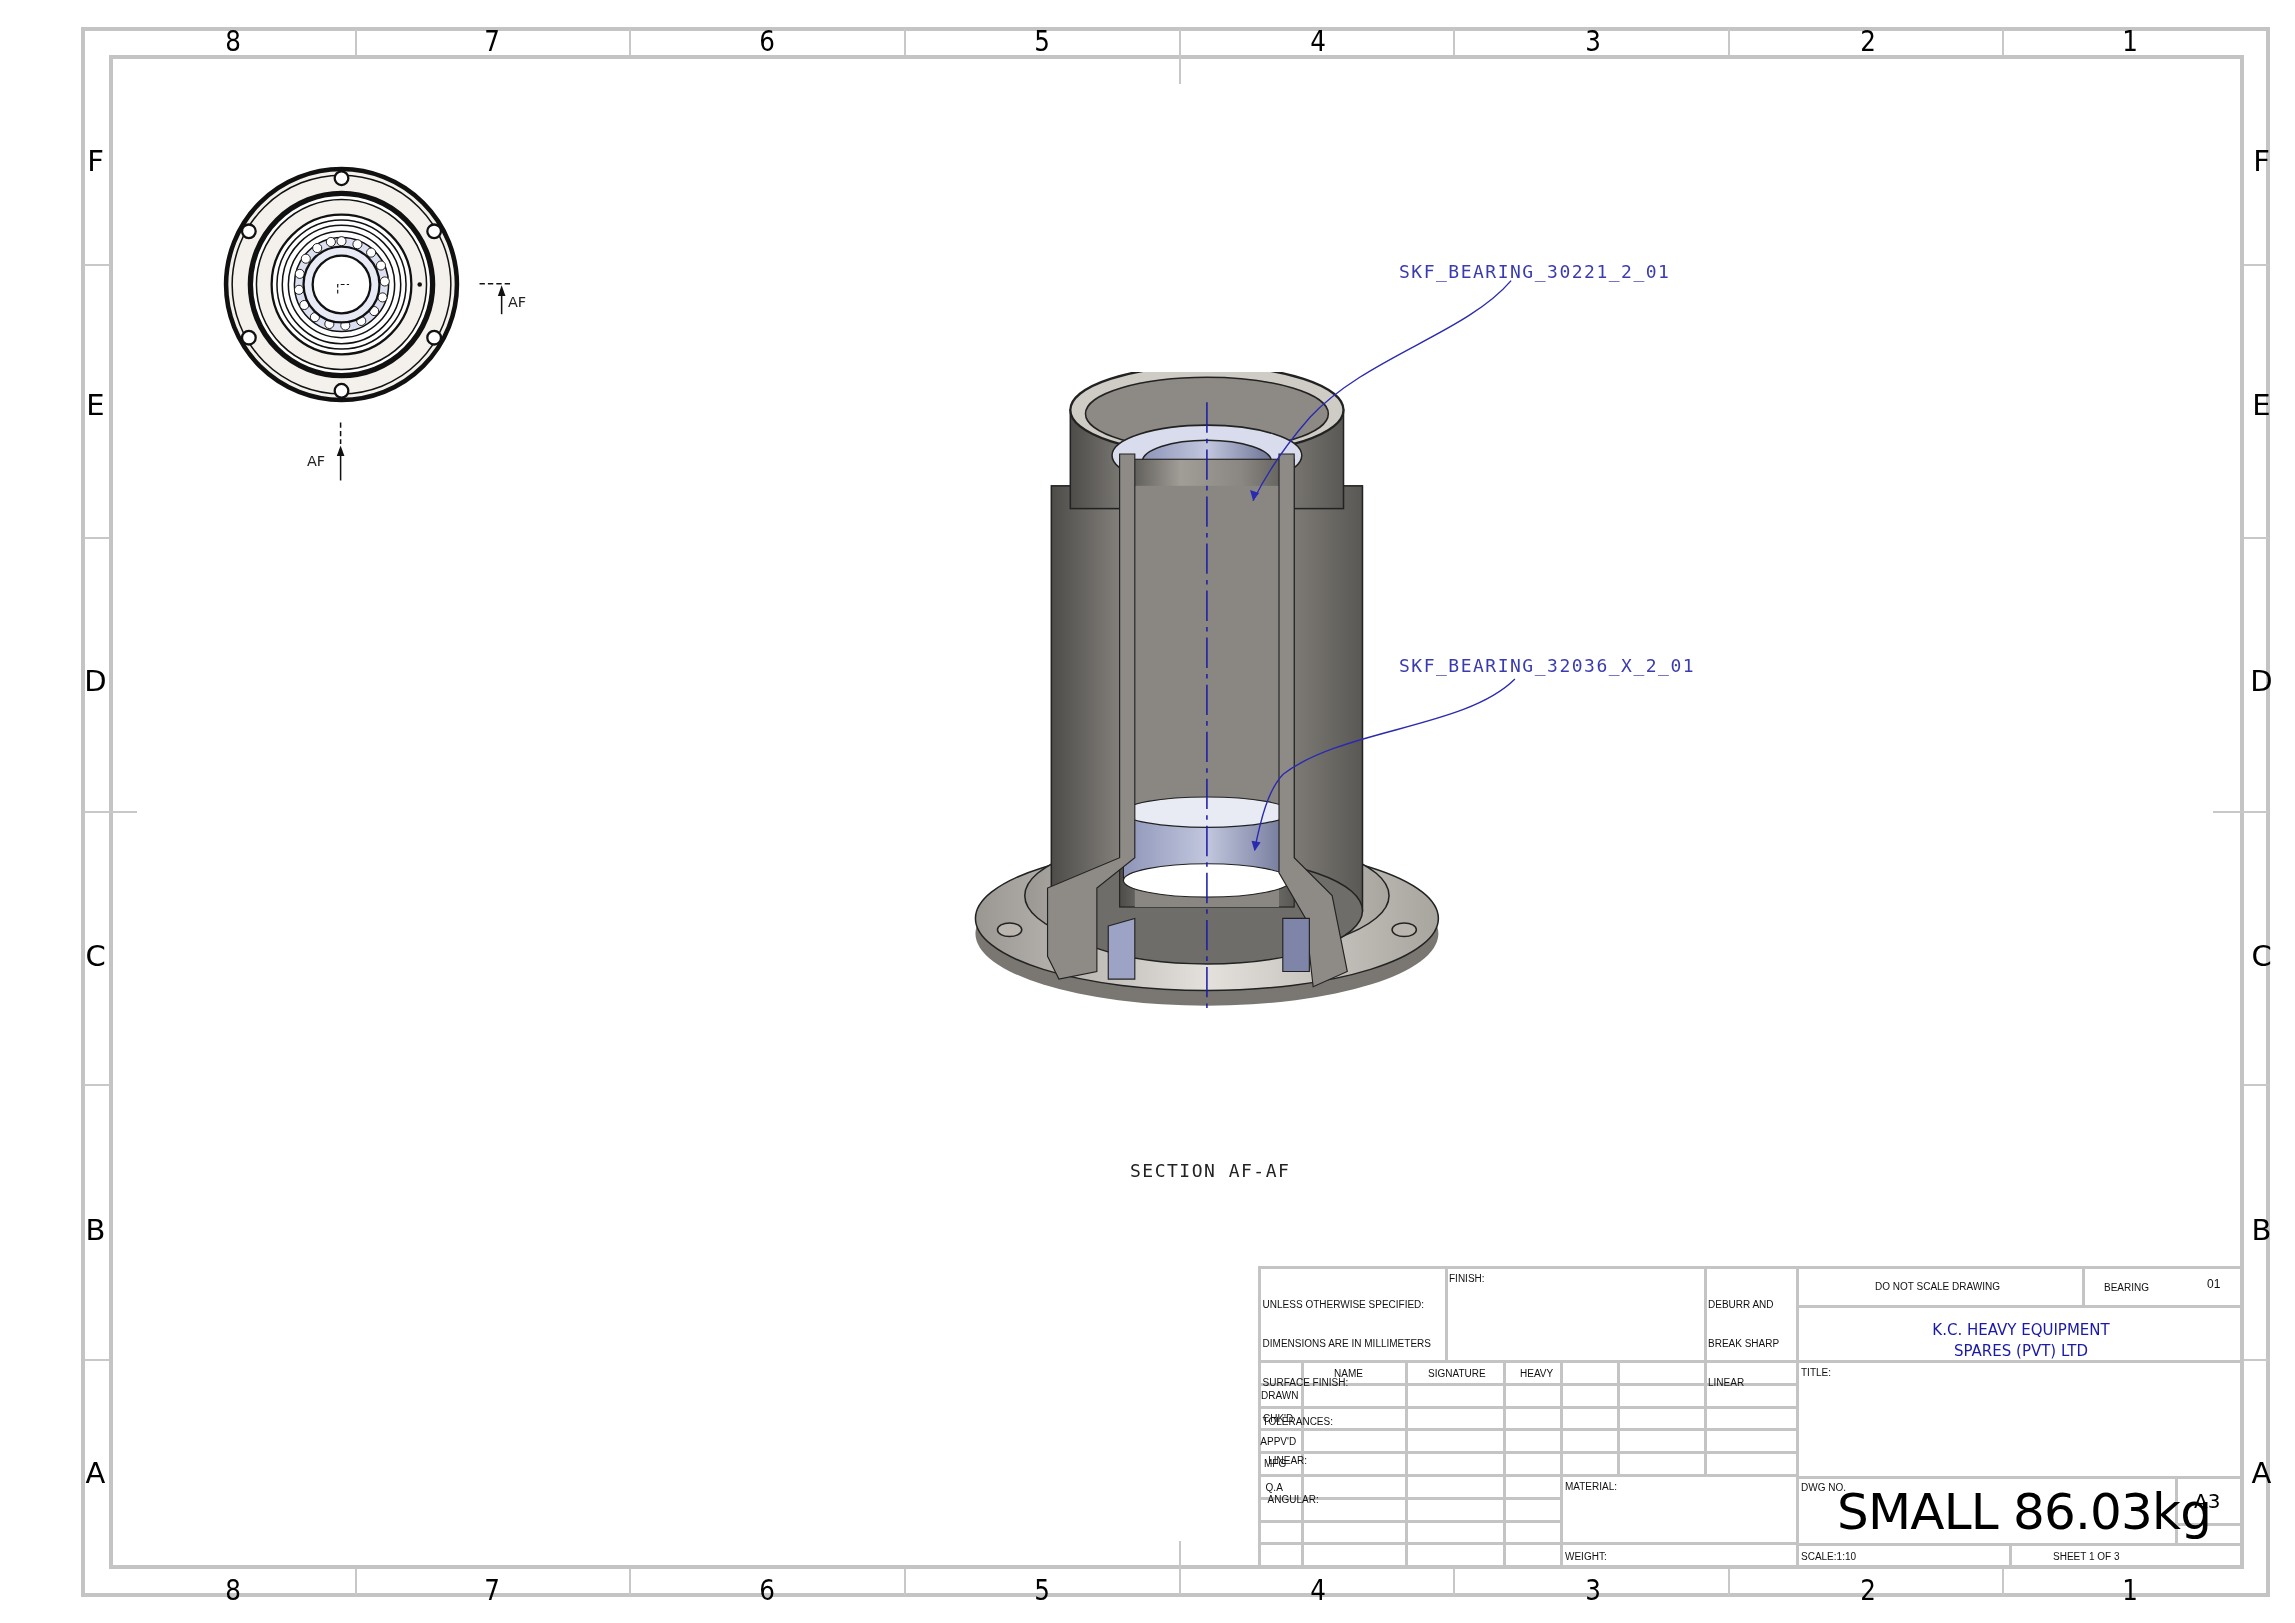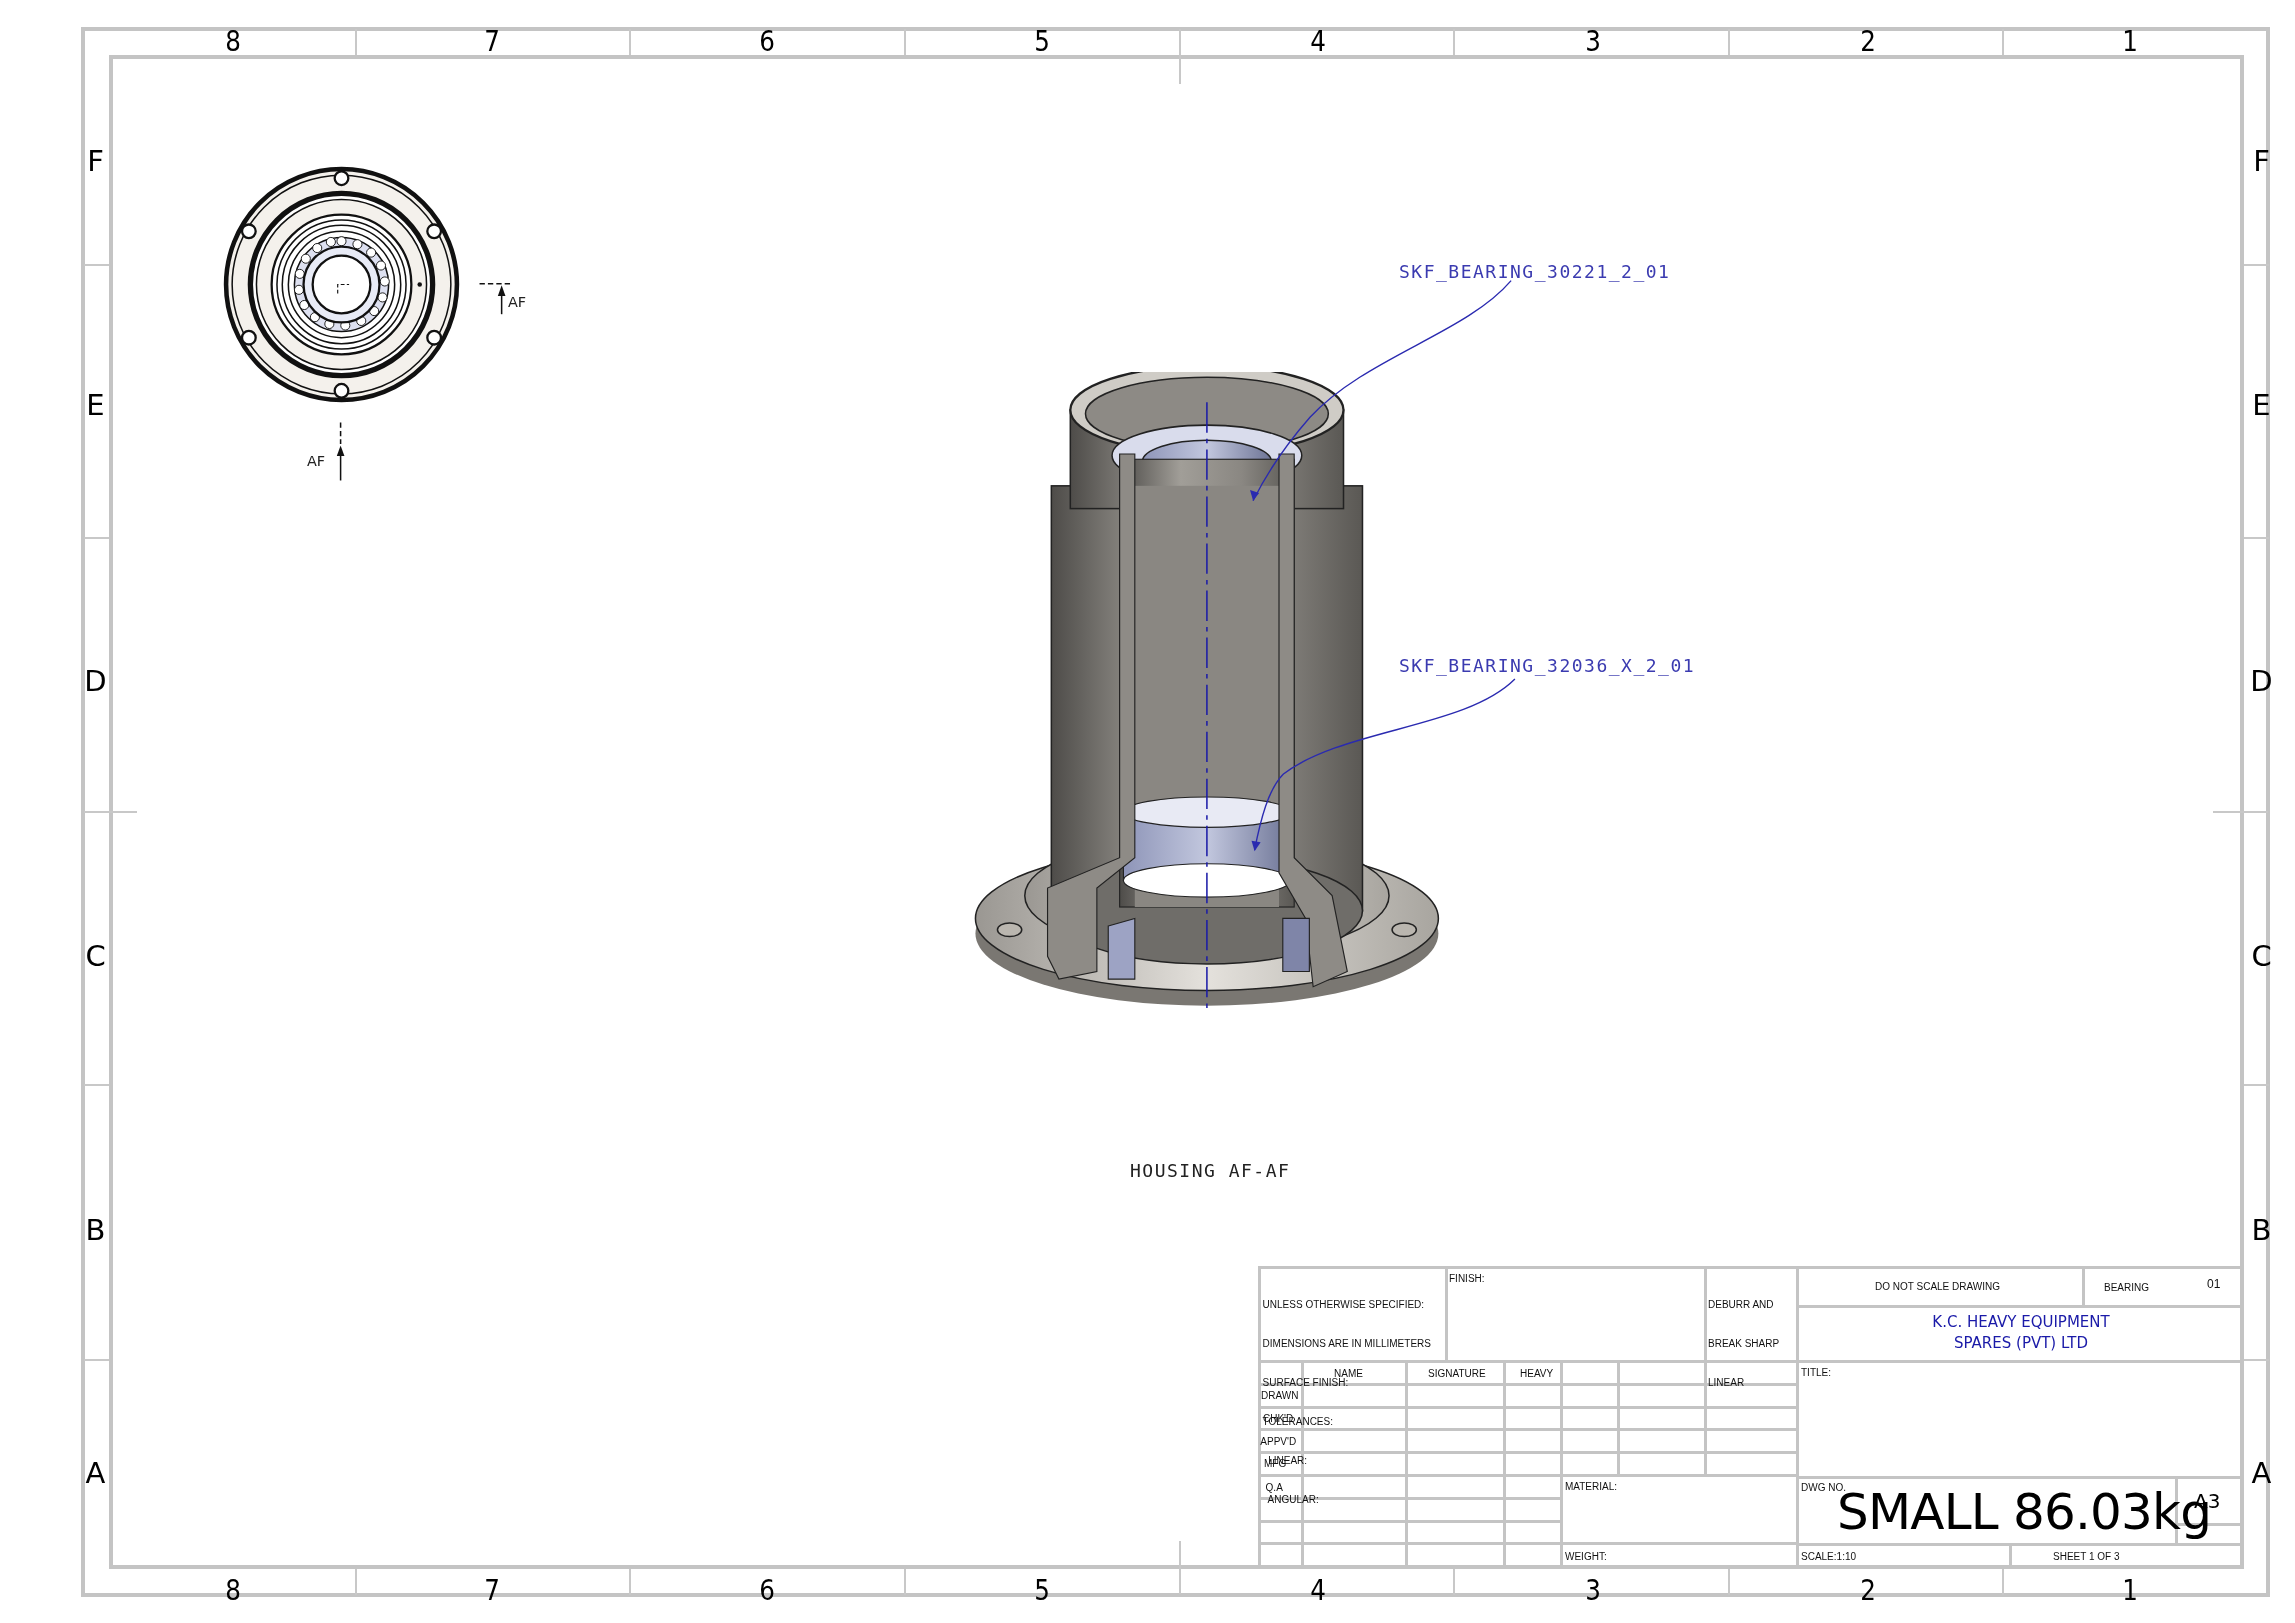--- a/index.html
+++ b/index.html
@@ -17,21 +17,21 @@
   .tick-v { position:absolute; width:2.3px; background:#c8c8c8; }
   .tick-h { position:absolute; height:2.3px; background:#c8c8c8; }
   .mono-blue { font-family:"DejaVu Sans Mono", monospace; color:#3b3bb0; font-size:18px; letter-spacing:1.5px; }
   .mono-black { font-family:"DejaVu Sans Mono", monospace; color:#222; font-size:18px; letter-spacing:1.5px; }
 
   
   .tb { position:absolute; left:1258px; top:1266px; width:986px; height:303px; }
   .tb-line-h { position:absolute; height:3px; background:#c4c4c4; }
   .tb-line-v { position:absolute; width:3px; background:#c4c4c4; }
   .tb-txt { position:absolute; font-size:10px; line-height:13px; font-family:"Liberation Sans", sans-serif; color:#111; white-space:pre; }
-  .tb-blue { position:absolute; font-family:"DejaVu Sans", sans-serif; color:#1a1aa8; font-size:15px; line-height:21px; text-align:center; }
+  .tb-blue { position:absolute; font-family:"DejaVu Sans", sans-serif; color:#1a1aa8; font-size:15px; line-height:21px; text-align:center;margin-top:8px; }
   .dwg-big { position:absolute; font-family:"DejaVu Sans", sans-serif; font-size:50px; line-height:53px; color:#000; letter-spacing:-0.8px; }
 </style>
 </head>
 <body>
 
 <div class="frame-outer"></div>
 <div class="frame-inner"></div>
 
 <div>
   <div class="tick-v" style="left:355px;top:29px;height:26px"></div>
@@ -222,21 +222,21 @@
     <path d="M390 10 C 330 80, 200 110, 125 190 C 90 230, 65 270, 50 300" fill="none" stroke="#2a2ab0" stroke-width="1.8"></path>
     <polygon points="50,300 46,286 58,290" fill="#2a2ab0"></polygon>
     <path d="M395 535 C 330 600, 170 600, 90 660 C 70 680, 60 720, 52 760" fill="none" stroke="#2a2ab0" stroke-width="1.8"></path>
     <polygon points="52,762 48,748 60,750" fill="#2a2ab0"></polygon>
   </svg>
 </div>
 
 <span class="abs mono-blue" style="left:1399px;top:261px">SKF_BEARING_30221_2_01</span>
 <span class="abs mono-blue" style="left:1399px;top:655px">SKF_BEARING_32036_X_2_01</span>
 
-<span class="abs mono-black" style="left:1130px;top:1160px">HOUSING AF-AF</span>
+<span class="abs mono-black" style="left:1130px;top:1160px">SECTION AF-AF</span>
 
 <div class="tb">
 
   <div class="tb-line-h" style="left:0;top:0;width:986px"></div>
   <div class="tb-line-v" style="left:0;top:0;height:303px"></div>
 
   <div class="tb-line-h" style="left:0;top:94px;width:538px"></div>
   <div class="tb-line-h" style="left:0;top:117px;width:538px"></div>
   <div class="tb-line-h" style="left:0;top:140px;width:538px"></div>
   <div class="tb-line-h" style="left:0;top:162px;width:538px"></div>

